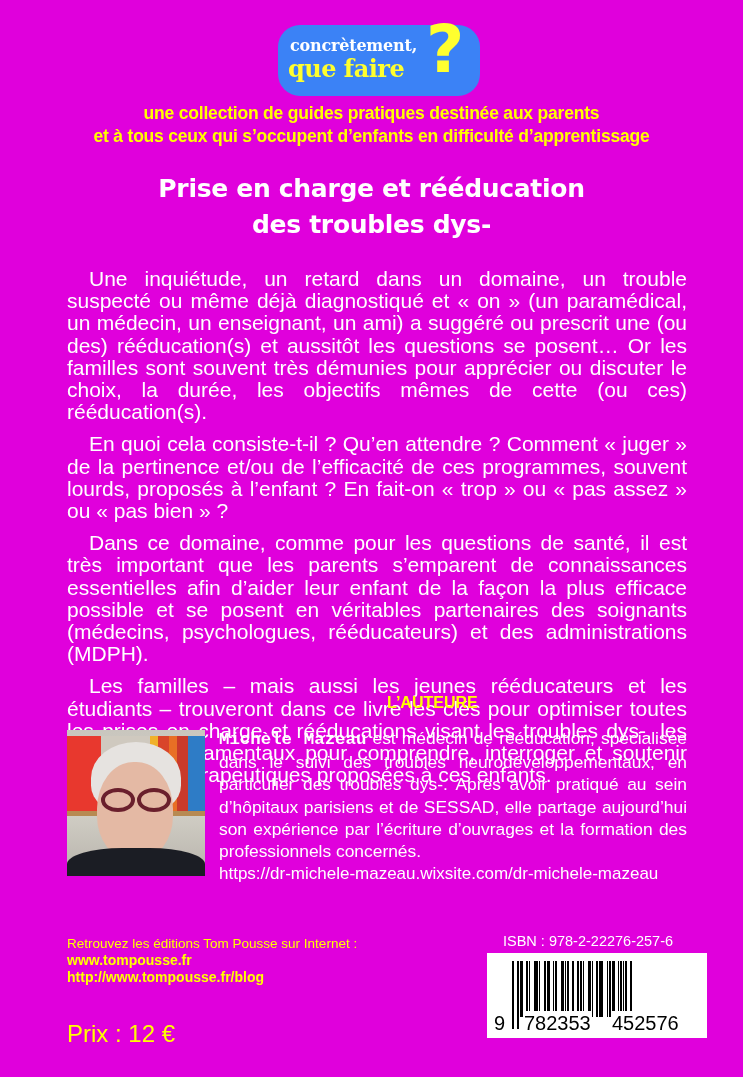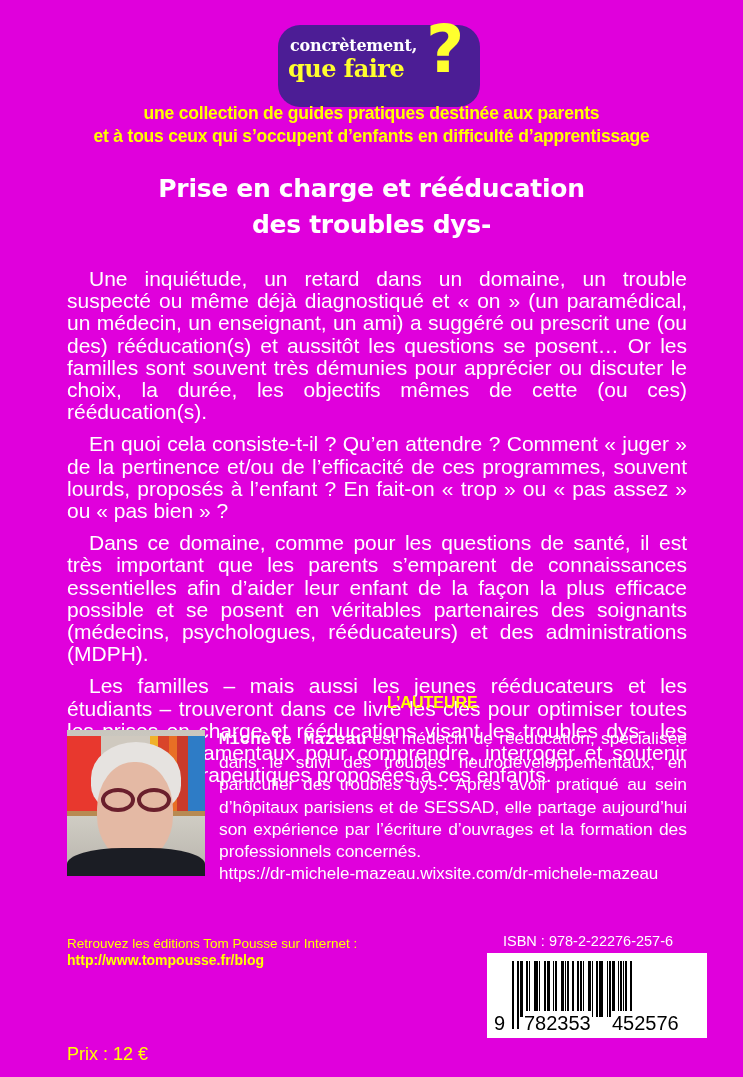--- a/index.html
+++ b/index.html
@@ -13,22 +13,22 @@
       position: relative;
       overflow: hidden;
       font-family: "Liberation Sans", "DejaVu Sans", sans-serif;
       color: #ffffff;
     }
     .logo {
       position: absolute;
       left: 278px;
       top: 25px;
       width: 202px;
-      height: 82px;
-      background: #4c1d95;
+      height: 71px;
+      background: #3b82f6;
       border-radius: 22px;
     }
     .logo-line1 {
       position: absolute;
       left: 12px;
       top: 11px;
       font-family: "DejaVu Serif", serif;
       font-weight: bold;
       font-size: 16px;
       color: #ffffff;
@@ -203,23 +203,23 @@
     .footer-left .bold {
       font-weight: bold;
       font-size: 14px;
     }
     .footer-left .gap {
       margin-top: 5px;
     }
     .price {
       position: absolute;
       left: 67px;
-      top: 1044px;
+      top: 1020px;
       color: #FFFF00;
-      font-size: 18px;
+      font-size: 24px;
     }
     .isbn-label {
       position: absolute;
       left: 503px;
       top: 933px;
       color: #ffffff;
       font-size: 14.5px;
     }
     .barcode-box {
       position: absolute;
@@ -309,20 +309,21 @@
 </div>
 
 <div class="author-bio">
   <span class="name">Michèle Mazeau</span><span> est médecin de rééducation, spécialisée dans le suivi des troubles neurodéveloppementaux, en particulier des troubles dys-. Après avoir pratiqué au sein d’hôpitaux parisiens et de SESSAD, elle partage aujourd’hui son expérience par l’écriture d’ouvrages et la formation des professionnels concernés.</span>
 </div>
 
 <div class="author-url">https://dr-michele-mazeau.wixsite.com/dr-michele-mazeau</div>
 
 <div class="footer-left">
   <div>Retrouvez les éditions Tom Pousse sur Internet :</div>
+  <div class="bold">www.tompousse.fr</div>
   <div class="bold">http://www.tompousse.fr/blog</div>
 </div>
 
 <div class="price">Prix : 12 €</div>
 
 <div class="isbn-label">ISBN : 978-2-22276-257-6</div>
 
 <div class="barcode-box">
   <div class="barcode-bars">
     <i class="guard" style="width:2px"></i>

